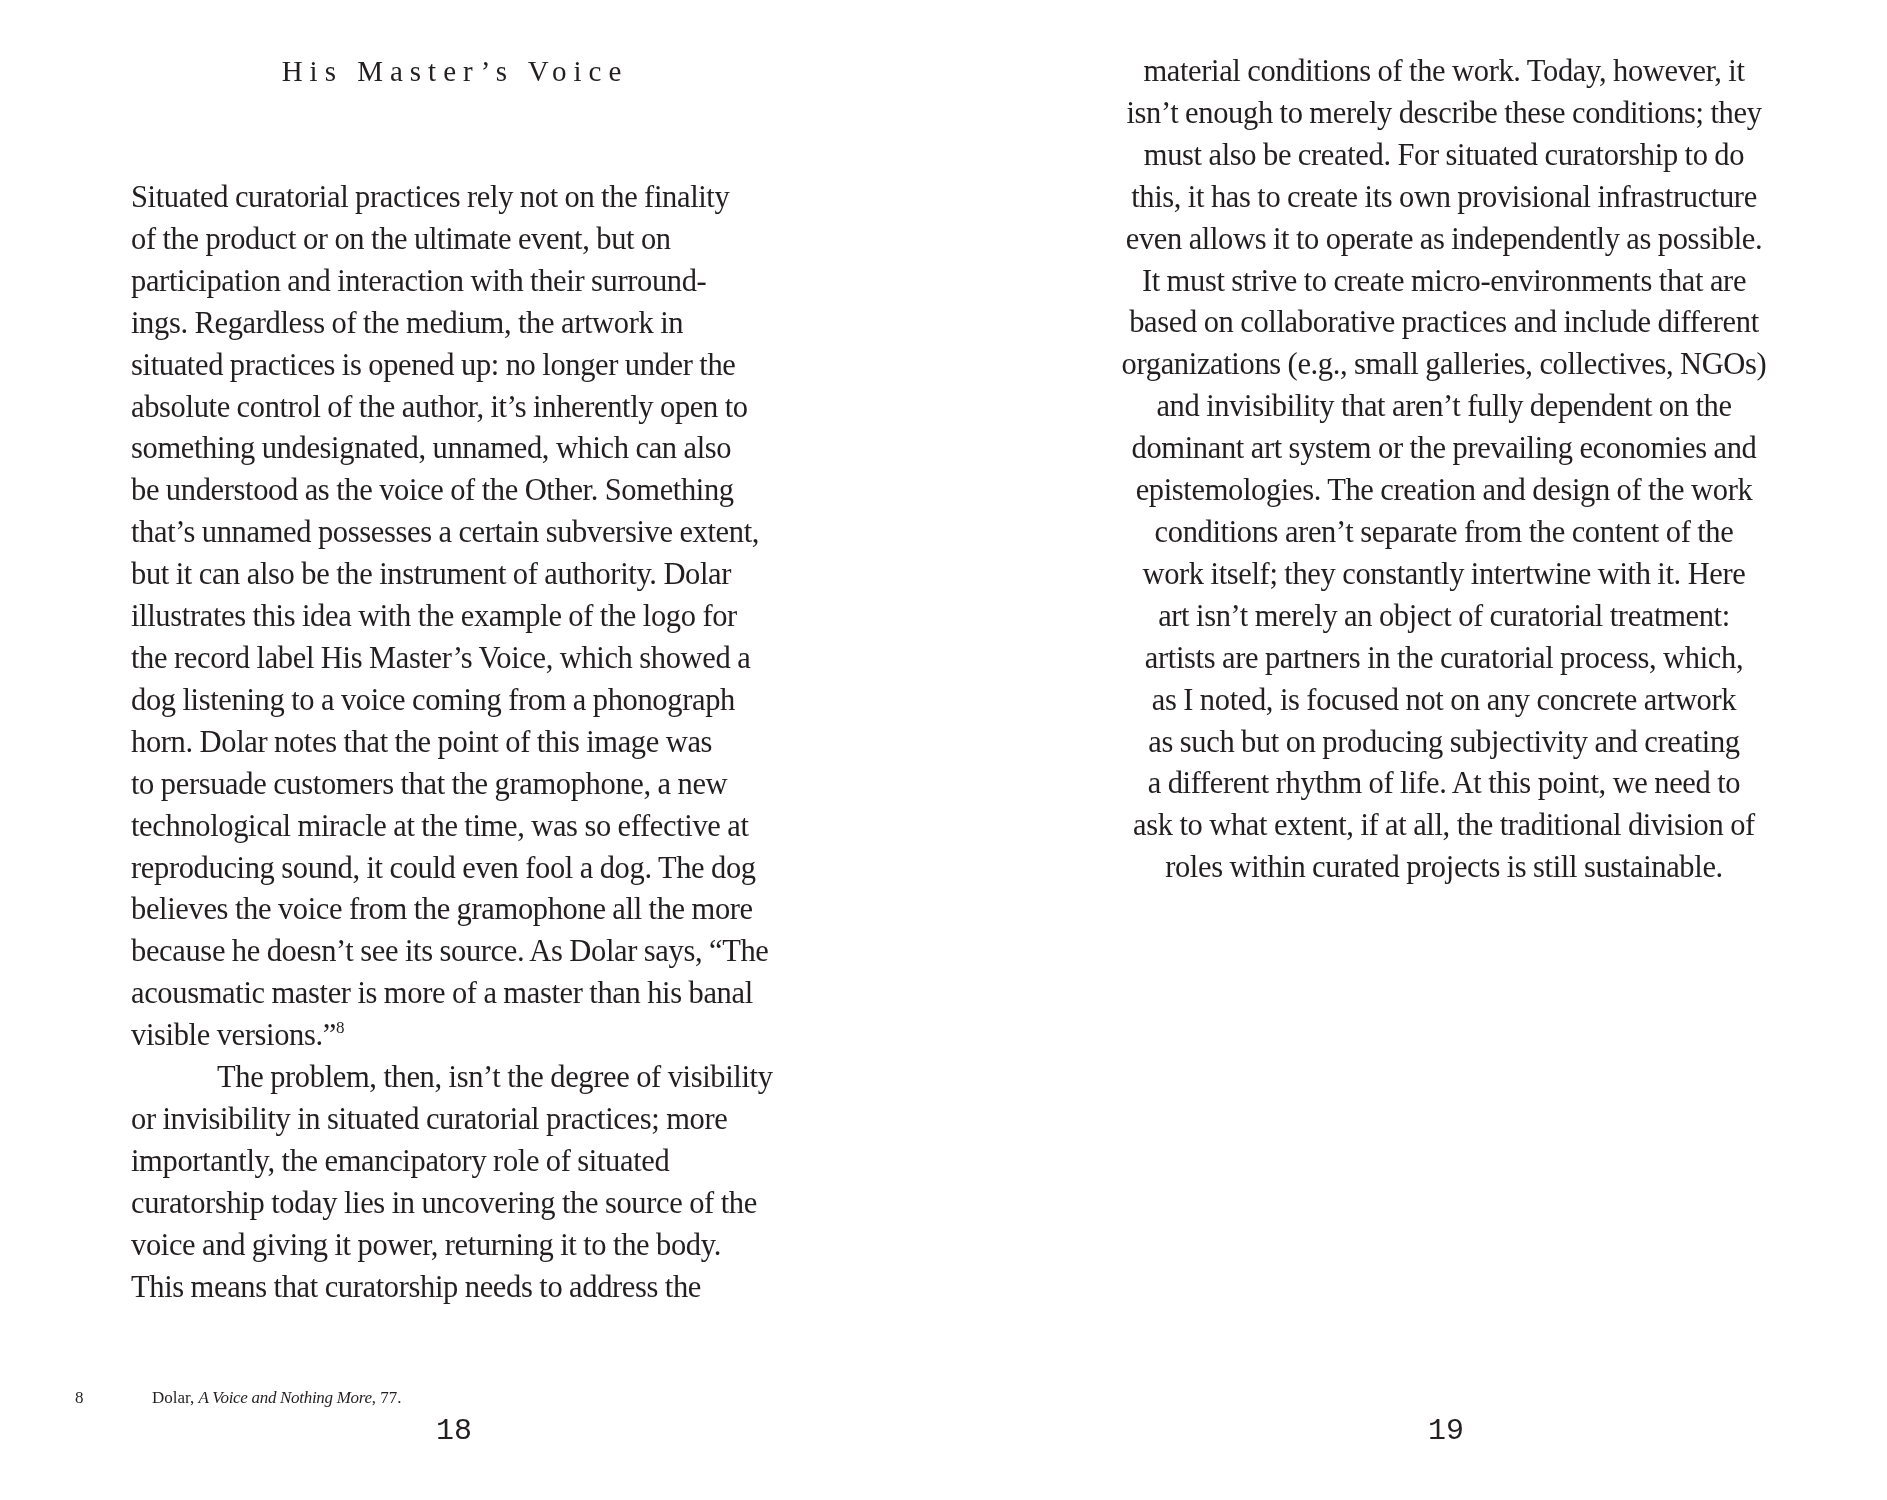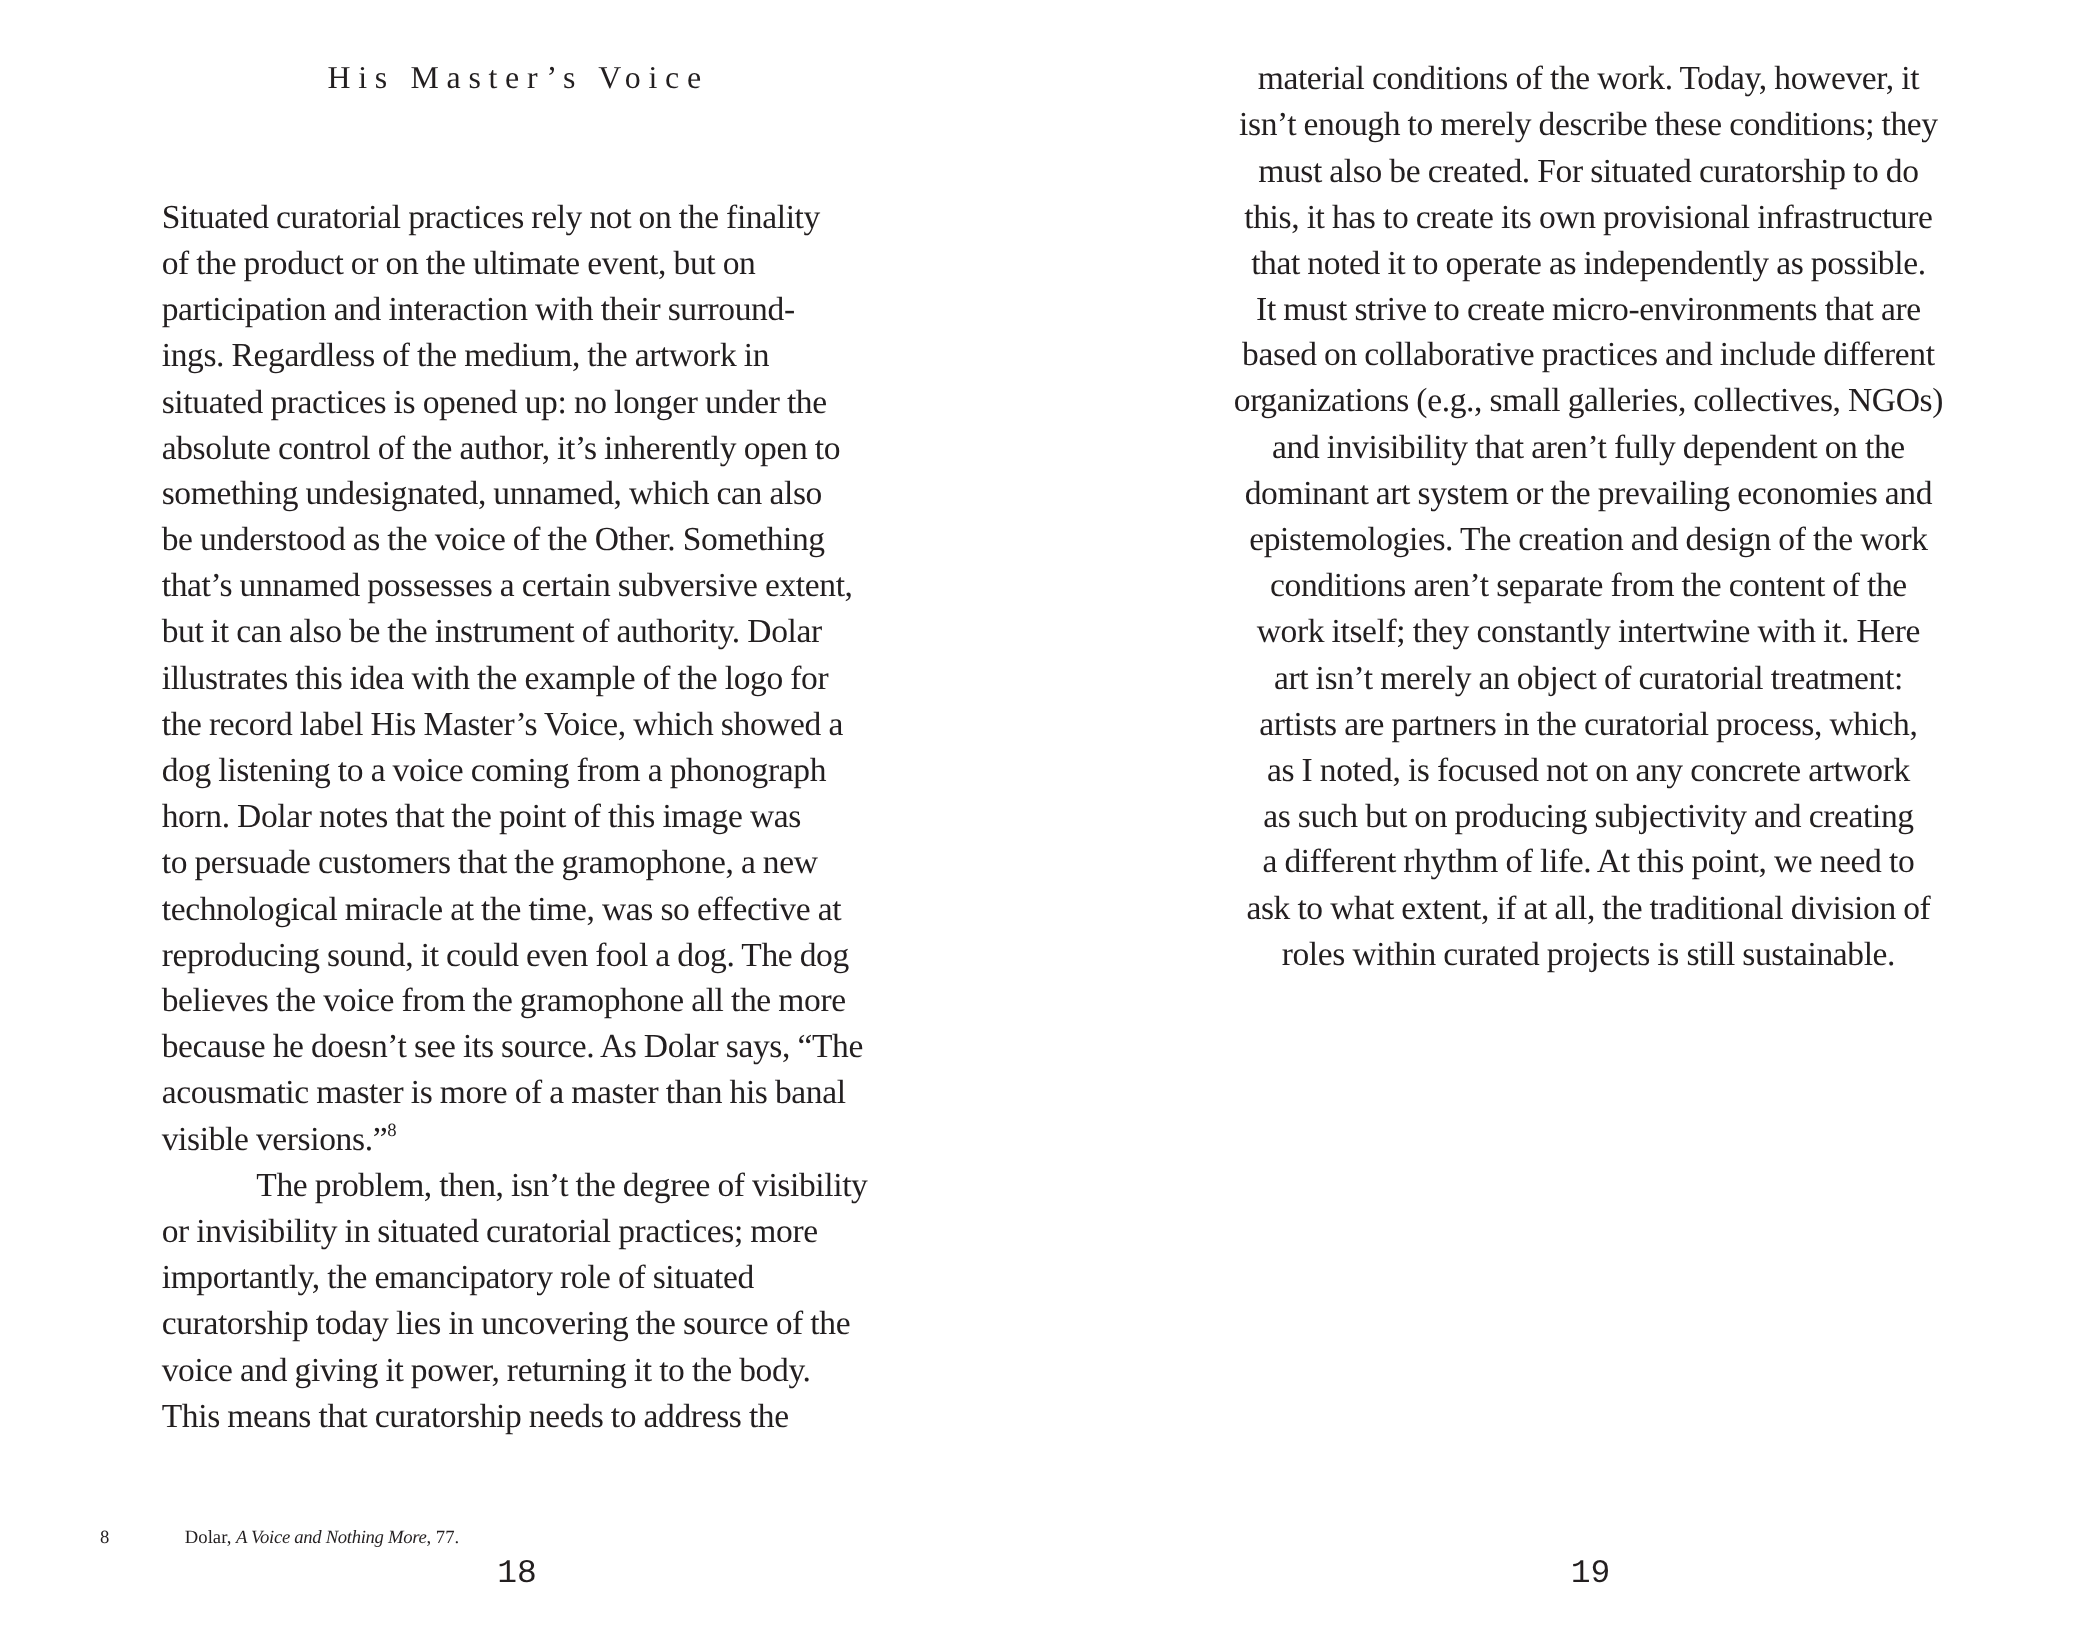--- a/index.html
+++ b/index.html
@@ -2,21 +2,21 @@
 <html><head>
 <meta charset="utf-8">
 <style>
   html, body { margin: 0; padding: 0; background: #ffffff; }
   body {
     width: 1887px; height: 1500px; position: relative; overflow: hidden;
     font-family: "Liberation Serif", "DejaVu Serif", serif;
     color: #231f20;
   }
   .page { position: absolute; top: 0; height: 1500px; }
-  .page-left { left: 16px; width: 943px; }
+  .page-left { left: 0; width: 943px; }
   .page-right { left: 943px; width: 944px; }
   .running-head {
     position: absolute; top: 50px; left: 85px; width: 740px;
     text-align: center; font-size: 29px; letter-spacing: 7px; line-height: 42px;
   }
   .body-text {
     position: absolute; font-size: 30.5px; line-height: 41.9px;
     letter-spacing: -0.35px; word-spacing: -0.5px;
   }
   .left-body { left: 85px; top: 177px; width: 760px; margin-left: 46px; }
@@ -77,21 +77,21 @@
 
   <div class="folio folio-left">18</div>
 </div>
 
 <div class="page page-right">
   <div class="body-text right-body">
     <span class="line">material conditions of the work. Today, however, it</span>
     <span class="line">isn’t enough to merely describe these conditions; they</span>
     <span class="line">must also be created. For situated curatorship to do</span>
     <span class="line">this, it has to create its own provisional infrastructure</span>
-    <span class="line">that noted it to operate as independently as possible.</span>
+    <span class="line">even allows it to operate as independently as possible.</span>
     <span class="line">It must strive to create micro-environments that are</span>
     <span class="line">based on collaborative practices and include different</span>
     <span class="line">organizations (e.g., small galleries, collectives, NGOs)</span>
     <span class="line">and invisibility that aren’t fully dependent on the</span>
     <span class="line">dominant art system or the prevailing economies and</span>
     <span class="line">epistemologies. The creation and design of the work</span>
     <span class="line">conditions aren’t separate from the content of the</span>
     <span class="line">work itself; they constantly intertwine with it. Here</span>
     <span class="line">art isn’t merely an object of curatorial treatment:</span>
     <span class="line">artists are partners in the curatorial process, which,</span>

